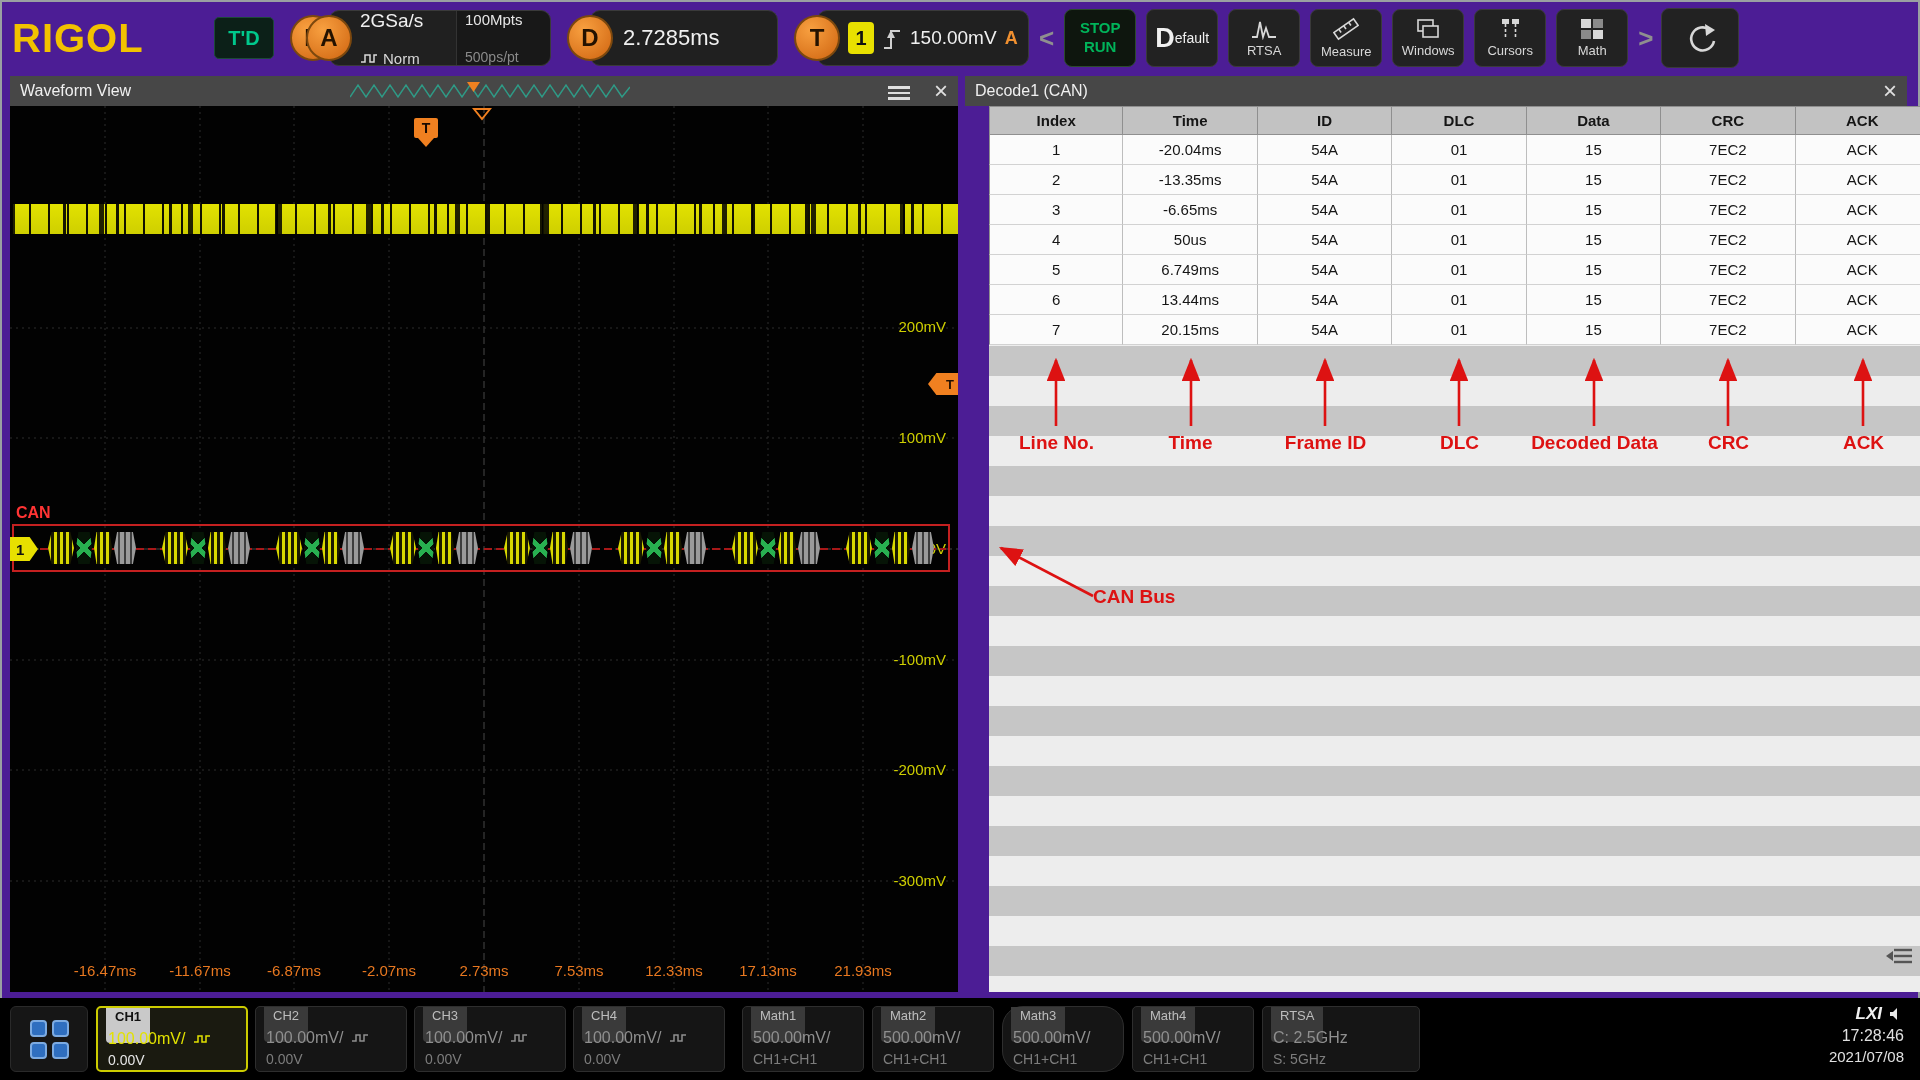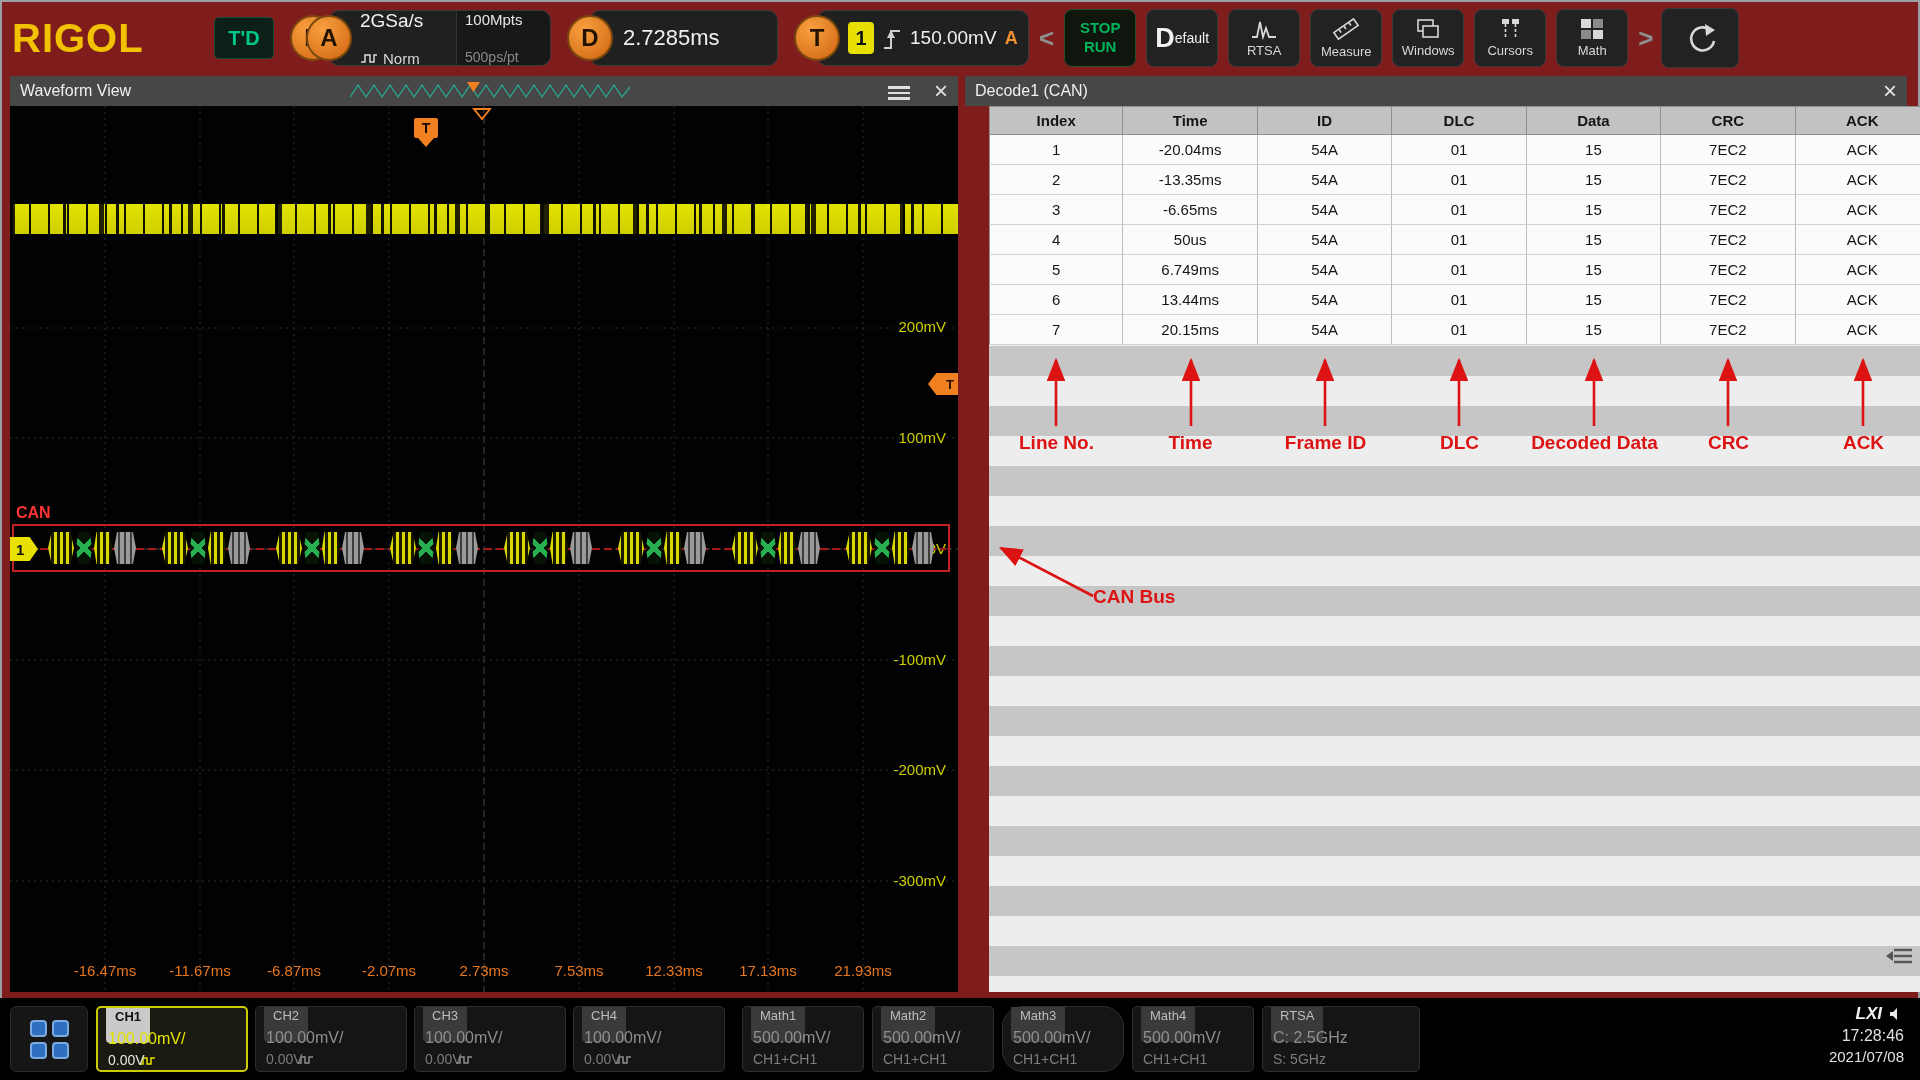--- a/index.html
+++ b/index.html
@@ -1,17 +1,17 @@
 <!DOCTYPE html>
 <html><head>
 <meta charset="utf-8">
 <style>
   * { margin:0; padding:0; box-sizing:border-box; }
   html,body { background:#000; }
-  .page { position:relative; width:1920px; height:1080px; background:#7f1d1d; overflow:hidden;
+  .page { position:relative; width:1920px; height:1080px; background:#4c1d95; overflow:hidden;
           font-family:"Liberation Sans", sans-serif; box-shadow: inset 0 0 0 2px #9aa0a2; padding-left: 13px; }
 
   
   .topbar { position:absolute; left:0; top:0; width:1920px; height:76px; display:flex; align-items:center; padding-left:12px; }
   .logo { width:178px; font-size:40px; font-weight:bold; letter-spacing:1px; color:#f2c200; }
   .tdbox { margin-left:24px; width:60px; height:42px; background:#0c2018; border:1px solid #1c4a38; border-radius:5px;
            color:#00c88c; font-weight:bold; font-size:20px; display:flex; align-items:center; justify-content:center; }
   .group { position:relative; height:56px; margin-left:16px; display:flex; align-items:center; }
   .badge { position:absolute; left:0; top:50%; transform:translateY(-50%); width:46px; height:46px; border-radius:50%;
            background:radial-gradient(circle at 35% 30%, #f8a040, #cf6410); border:2px solid #7c480e;
@@ -111,21 +111,21 @@
   .bottombar { position:absolute; left:0; top:998px; width:1920px; height:82px; background:#000; }
   .homebtn { position:absolute; left:10px; top:8px; width:78px; height:66px; background:#161616; border:1px solid #2a2a2a;
              border-radius:6px; display:flex; align-items:center; justify-content:center; }
   .hgrid { display:grid; grid-template-columns:17px 17px; grid-template-rows:17px 17px; gap:5px; }
   .hgrid span { background:#2f6fc0; border:2px solid #7cabe2; border-radius:4px; }
   .bblock { position:absolute; top:8px; height:66px; background:#151515; border:1px solid #2e2e2e; border-radius:5px; }
   .bblock.active { border:2px solid #cccc00; background:#1a1a10; }
   .btab { position:absolute; top:0; left:8px; height:35px; line-height:17px; padding:0 9px; font-size:13px;
           background:#3a3a3a; color:#bdbdbd; border-radius:0 0 4px 4px; }
   .active .btab { background:#c9c9c9; color:#101010; font-weight:bold; }
-  .bline1 { position:absolute; left:10px; top:22px; font-size:16px; color:#8f8f8f; display:flex; align-items:center; gap:8px;flex-direction:column; }
+  .bline1 { position:absolute; left:10px; top:22px; font-size:16px; color:#8f8f8f; display:flex; align-items:center; gap:8px; }
   .bline2 { position:absolute; left:10px; top:44px; font-size:14px; color:#7d7d7d; }
   .active .bline1 { color:#e2e200; } .active .bline2 { color:#e6e6e6; }
   .status { position:absolute; right:16px; top:6px; text-align:right; }
   .lxirow { display:flex; justify-content:flex-end; align-items:center; gap:7px; }
   .lxi { font-style:italic; font-weight:bold; font-size:17px; color:#f0f0f0; }
   .time { font-size:16px; color:#e0e0e0; margin-top:3px; } .date { font-size:15px; color:#e0e0e0; margin-top:3px; }
 </style>
 </head>
 <body>
 

